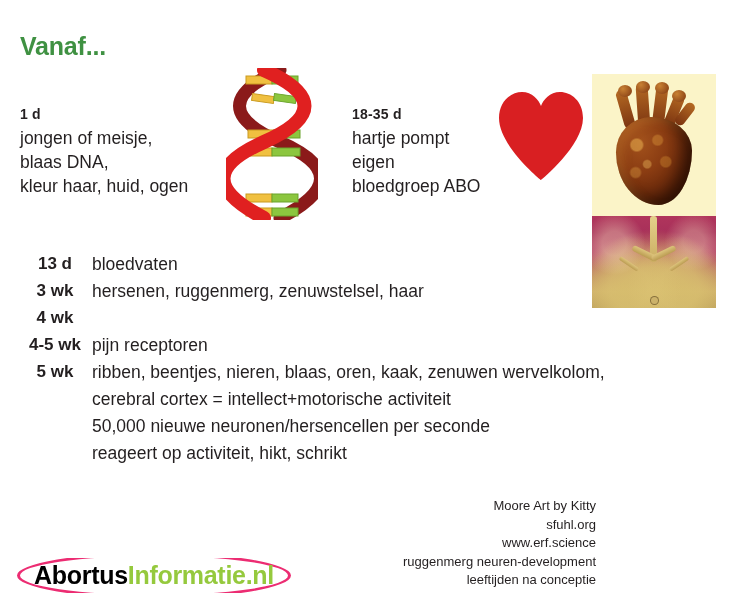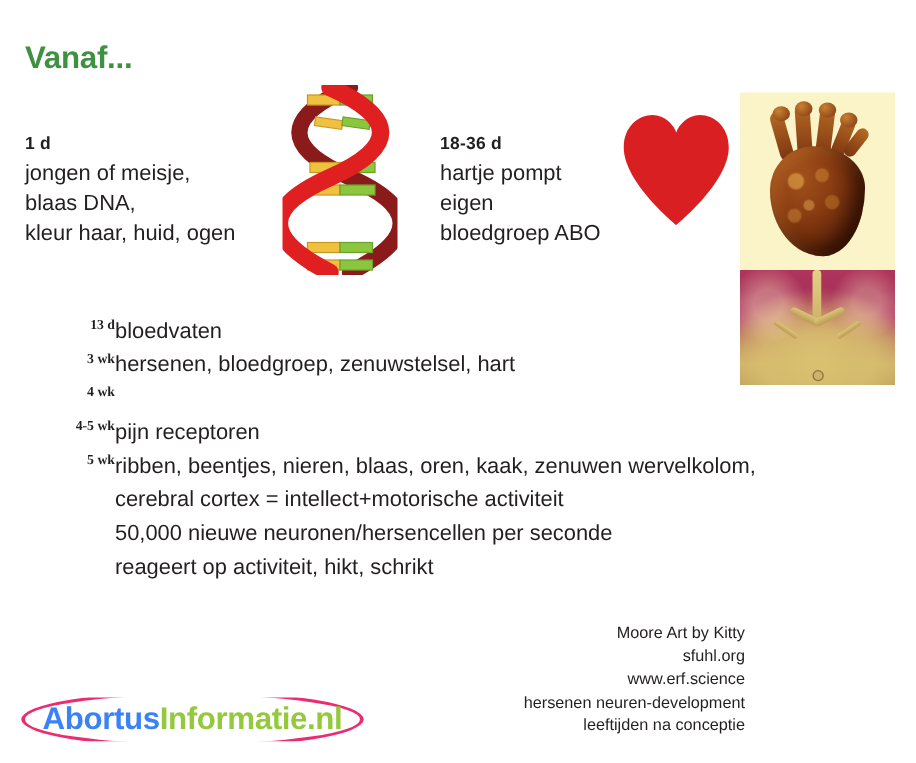--- a/index.html
+++ b/index.html
@@ -87,21 +87,21 @@
       radial-gradient(circle at 30% 78%, rgba(222,198,118,.55) 0 18%, transparent 46%),
       radial-gradient(circle at 70% 78%, rgba(222,198,118,.55) 0 18%, transparent 46%),
       radial-gradient(circle at 50% 96%, rgba(205,178,98,.75) 0 34%, transparent 70%);
   }
   .bronchi .dot{position:absolute;left:58px;top:80px;width:7px;height:7px;border-radius:50%;
     border:1px solid rgba(90,70,30,.6);background:rgba(190,165,100,.45);}
 
   
   .list{position:absolute;left:18px;top:242px;font-size:17.5px;}
   .row{display:flex;align-items:flex-start;height:27px;}
-  .row .when{width:74px;text-align:right;font-weight:bold;font-size:11px;white-space:nowrap;font-family:Liberation Serif, serif;}
+  .row .when{width:74px;text-align:center;font-weight:bold;font-size:17px;white-space:nowrap;}
   .row .what{flex:1;white-space:nowrap;}
 
   
   .credits{
     position:absolute;right:10px;top:485px;
     text-align:right;font-size:13px;line-height:18.5px;color:#231f20;
   }
 
   
   .logo{position:absolute;left:17px;top:541px;width:274px;height:45px;}
@@ -110,21 +110,21 @@
     border:3px solid #ec2c72;
     border-radius:50%/50%;
   }
   .logo .maskT,.logo .maskB{position:absolute;left:26px;width:222px;height:9px;background:#ffffff;}
   .logo .maskT{top:-4px;} .logo .maskB{bottom:-4px;}
   .logo .wordmark{
     position:absolute;left:0;right:0;top:50%;transform:translateY(-52%);
     text-align:center;font-size:25px;font-weight:bold;letter-spacing:-0.3px;
     white-space:nowrap;
   }
-  .logo .w1{color:#3b82f6;}
+  .logo .w1{color:#000000;}
   .logo .w2{color:#95c93d;}
 </style>
 </head>
 <body>
 
 <div class="stage">
 
   <div class="title">Vanaf...</div>
 
   <div class="topblock" id="top-col-1">
@@ -152,21 +152,21 @@
         <rect x="46" y="126" width="26" height="8" fill="#8cc63f" stroke="#6aa32c" stroke-width="1"></rect>
         <rect x="20" y="140" width="26" height="8" fill="#f0c040" stroke="#c99a20" stroke-width="1"></rect>
         <rect x="46" y="140" width="26" height="8" fill="#8cc63f" stroke="#6aa32c" stroke-width="1"></rect>
       </g>
 
       <path d="M20 2 C 74 26, 74 50, 20 74 C -34 98, -34 122, 20 150" fill="none" stroke="#e02020" stroke-width="14" stroke-linecap="round" transform="translate(18,0)"></path>
     </svg>
   </div>
 
   <div class="topblock" id="top-col-2">
-    <div class="hd">18-36 d</div>
+    <div class="hd">18-35 d</div>
     <div>hartje pompt</div>
     <div>eigen</div>
     <div>bloedgroep ABO</div>
   </div>
 
   <div class="heart-glyph">
     <svg viewBox="0 0 88 92" width="88" height="92" aria-hidden="true">
       <path d="M44 90 C 44 90, 2 56, 2 28 C 2 11, 14 2, 25 2 C 35 2, 42 10, 44 16
                C 46 10, 53 2, 63 2 C 74 2, 86 11, 86 28 C 86 56, 44 90, 44 90 Z" fill="#d91f22"></path>
     </svg>
@@ -200,21 +200,21 @@
     </div>
   </div>
 
   <div class="list">
     <div class="row">
       <span class="when">13 d</span>
       <span class="what">bloedvaten</span>
     </div>
     <div class="row">
       <span class="when">3 wk</span>
-      <span class="what">hersenen, bloedgroep, zenuwstelsel, hart</span>
+      <span class="what">hersenen, ruggenmerg, zenuwstelsel, haar</span>
     </div>
     <div class="row">
       <span class="when">4 wk</span>
     </div>
     <div class="row">
       <span class="when">4-5 wk</span>
       <span class="what">pijn receptoren</span>
     </div>
     <div class="row">
       <span class="when">5 wk</span>
@@ -231,21 +231,21 @@
     <div class="row">
       <span class="when"></span>
       <span class="what">reageert op activiteit, hikt, schrikt</span>
     </div>
   </div>
 
   <div class="credits">
     <div>Moore Art by Kitty</div>
     <div>sfuhl.org</div>
     <div>www.erf.science</div>
-    <div>hersenen neuren-development</div>
+    <div>ruggenmerg neuren-development</div>
     <div>leeftijden na conceptie</div>
   </div>
 
   <div class="logo">
     <div class="bracketbox"></div>
     <div class="maskT"></div>
     <div class="maskB"></div>
     <div class="wordmark">
       <span class="w1">Abortus</span><span class="w2">Informatie.nl</span>
     </div>

